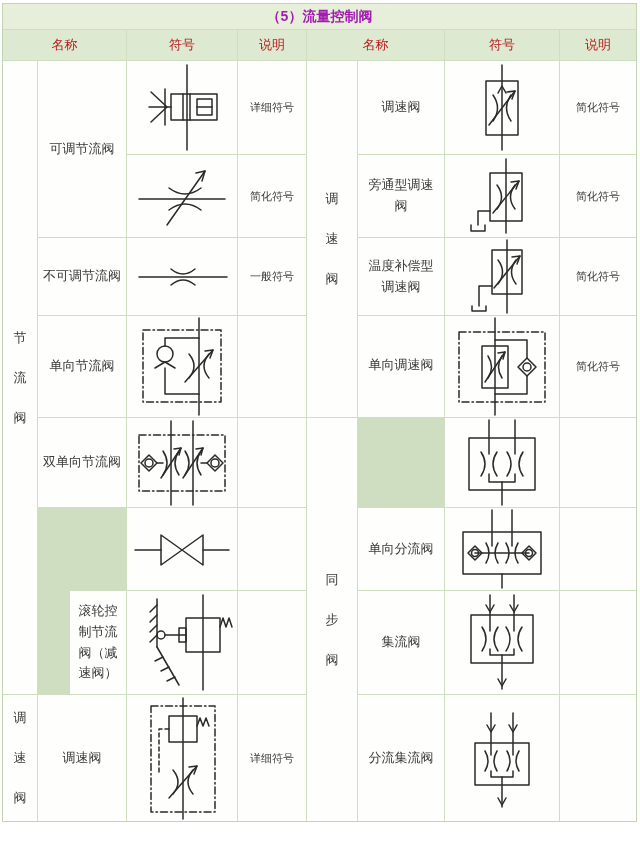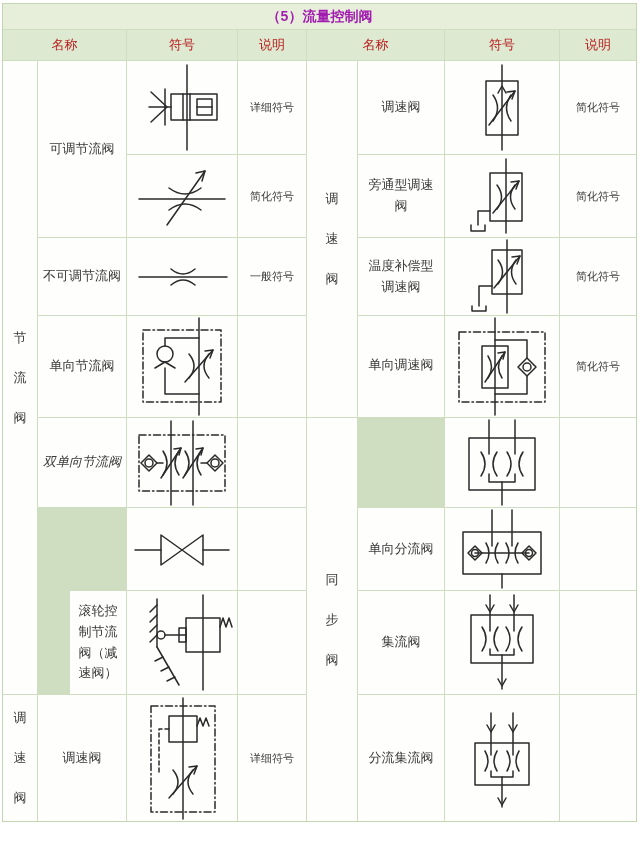--- a/index.html
+++ b/index.html
@@ -40,21 +40,21 @@
   <div class="cell cat" style="grid-column:1;grid-row:3/10;">
     <span>节流阀</span>
     </div>
   <div class="cell cat" style="grid-column:1;grid-row:10;">
     <span>调速阀</span>
     </div>
 
   <div class="cell name" style="grid-column:2;grid-row:3/5;">可调节流阀</div>
   <div class="cell name" style="grid-column:2;grid-row:5;">不可调节流阀</div>
   <div class="cell name" style="grid-column:2;grid-row:6;text-align:center;">单向节流阀</div>
-  <div class="cell name" style="grid-column:2;grid-row:7;font-style:italic;">双单向节流阀</div>
+  <div class="cell name" style="grid-column:2;grid-row:7;">双单向节流阀</div>
   <div class="cell name" style="grid-column:2;grid-row:9;margin-left:32px;">滚轮控制节流阀（减速阀）</div>
   <div class="cell name" style="grid-column:2;grid-row:10;">调速阀</div>
 
   <div class="cell sym" style="grid-column:3;grid-row:3;">
     <svg width="110" height="93" viewBox="0 0 110 93">
       <line x1="60" y1="4" x2="60" y2="89"></line>
       <rect x="44" y="33" width="46" height="26"></rect>
       <line x1="56" y1="33" x2="56" y2="59"></line>
         <line x1="63" y1="33" x2="63" y2="59"></line>
       <rect x="70" y="38" width="15" height="16"></rect>

